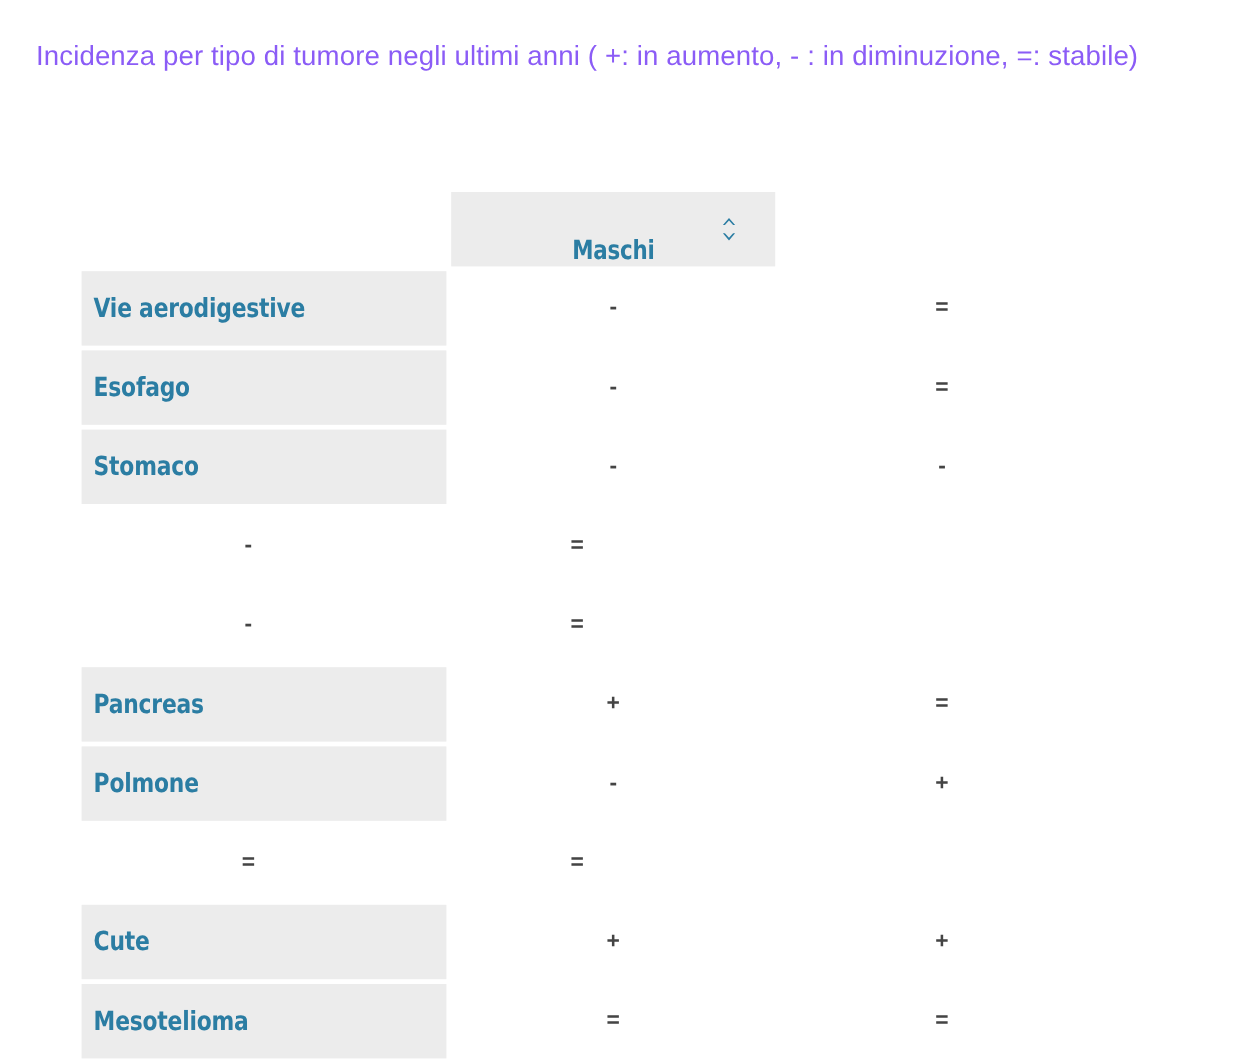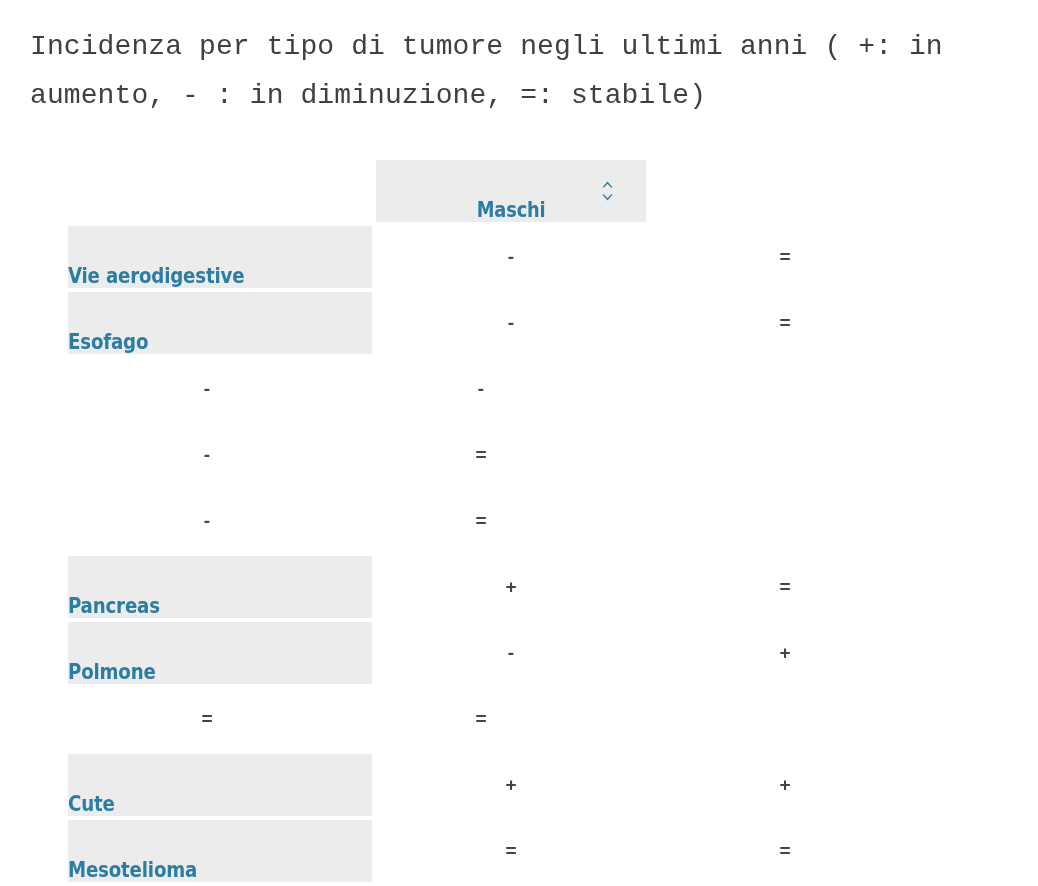--- a/index.html
+++ b/index.html
@@ -15,27 +15,26 @@
     font-family: "Liberation Sans", sans-serif;
     color: #3d3d3d;
     position: relative;
   }
 
   #page-title {
     position: absolute;
     left: 30px;
     top: 22px;
     width: 940px;
-    font-size: 28px;
+    font-size: 23px;
     line-height: 49px;
     font-weight: 400;
-    color: #404040;
+    color: #8b5cf6;
     letter-spacing: 0.1px;
     white-space: pre-wrap;
-    font-family: Liberation Mono, monospace;
   }
 
   #incidence-table {
     position: absolute;
     left: 68px;
     top: 160px;
     width: 880px;
   }
 
   
@@ -86,21 +85,22 @@
   .table-row {
     display: flex;
     height: 62px;
     margin-bottom: 4px;
   }
   .cell-label {
     flex: 0 0 304px;
     width: 304px;
     background: #ececec;
     display: flex;
-    align-items: flex-end;
+    align-items: center;
+    padding-left: 10px;
     box-sizing: border-box;
   }
   .cell-label-text {
     font-family: "DejaVu Sans Condensed", "Liberation Sans Narrow", "Liberation Sans", sans-serif;
     font-size: 22px;
     font-weight: bold;
     color: #2b7da3;
     letter-spacing: -0.2px;
     transform: scaleX(0.92);
     transform-origin: left center;
@@ -161,20 +161,23 @@
       <div class="table-row">
         <div class="cell-label">
           <span class="cell-label-text">Esofago</span>
         </div>
         <div class="cell-gap"></div>
         <div class="cell-value">-</div>
         <div class="cell-gap"></div>
         <div class="cell-value">=</div>
       </div>
       <div class="table-row">
+        <div class="cell-label">
+          <span class="cell-label-text">Stomaco</span>
+        </div>
         <div class="cell-gap"></div>
         <div class="cell-value">-</div>
         <div class="cell-gap"></div>
         <div class="cell-value">-</div>
       </div>
       <div class="table-row">
         <div class="cell-gap"></div>
         <div class="cell-value">-</div>
         <div class="cell-gap"></div>
         <div class="cell-value">=</div>

